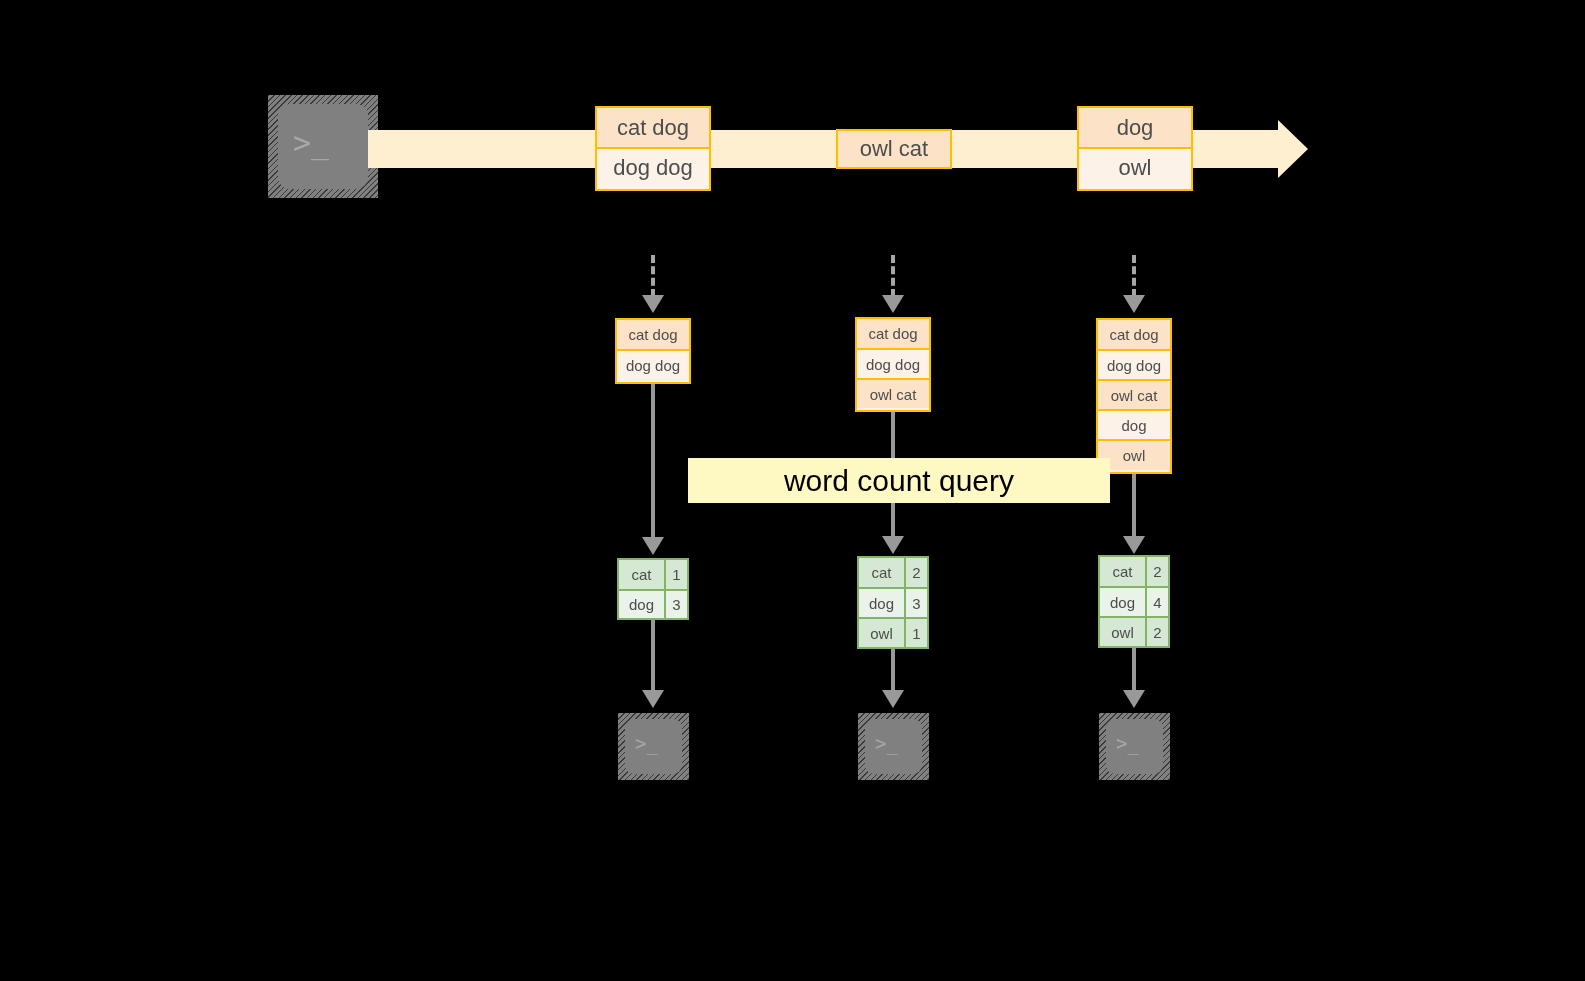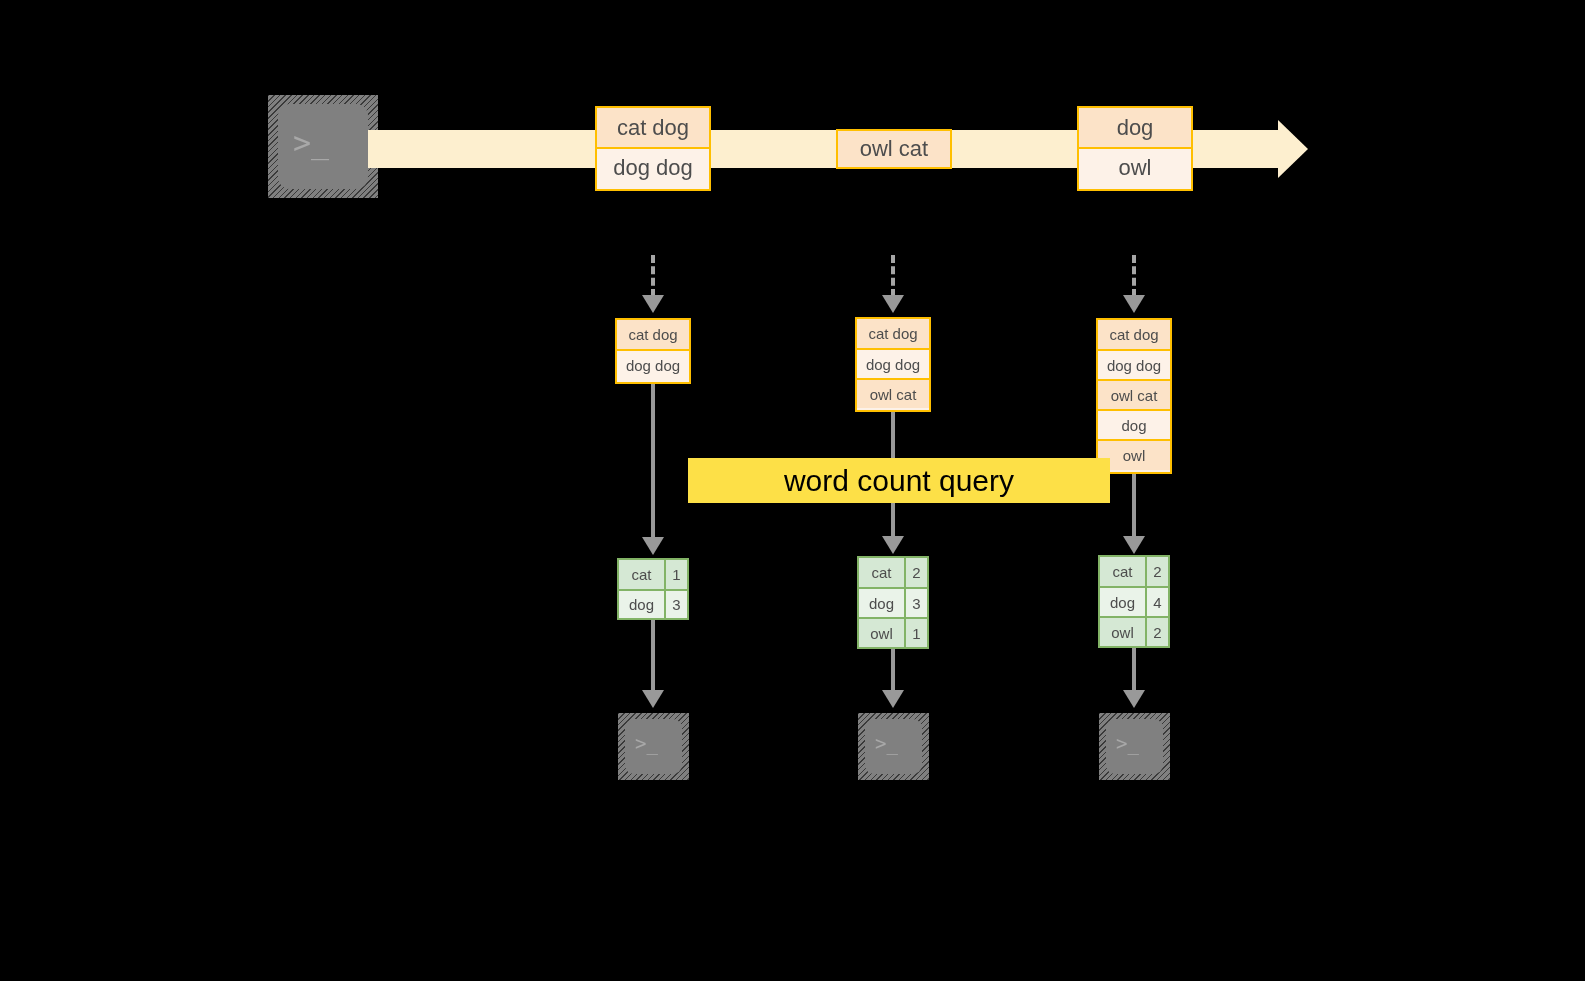--- a/index.html
+++ b/index.html
@@ -119,21 +119,21 @@
     width: 0;
     height: 0;
     border-left: 11px solid transparent;
     border-right: 11px solid transparent;
     border-top: 18px solid #999999;
   }
 
   
   .banner {
     position: absolute;
-    background: #fde047;
+    background: #fef9c3;
     display: flex;
     align-items: center;
     justify-content: center;
     color: #000000;
     white-space: nowrap;
   }
 </style>
 </head>
 <body>
 

